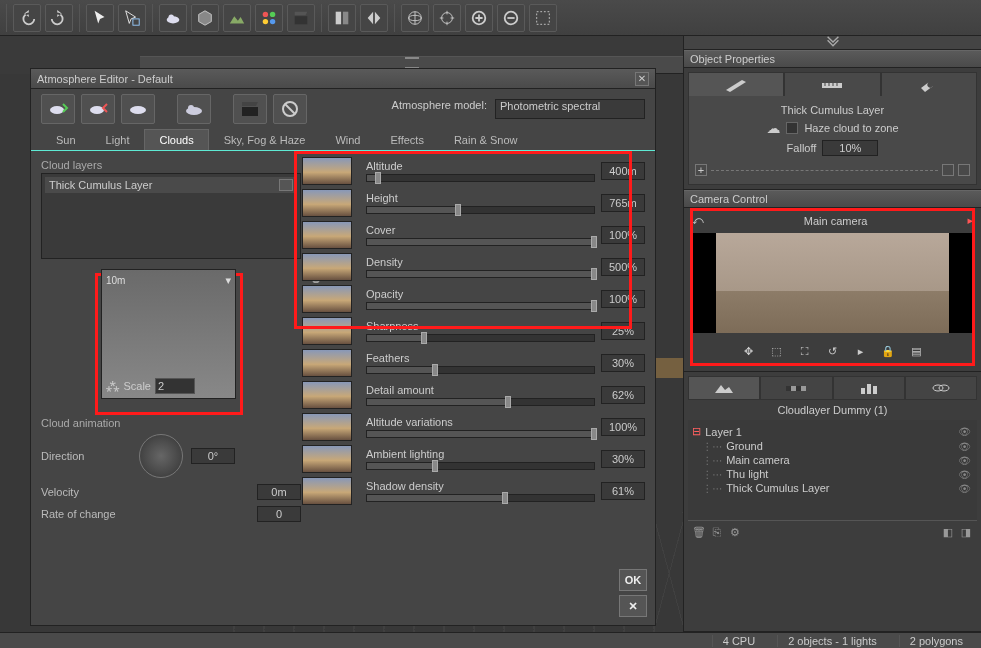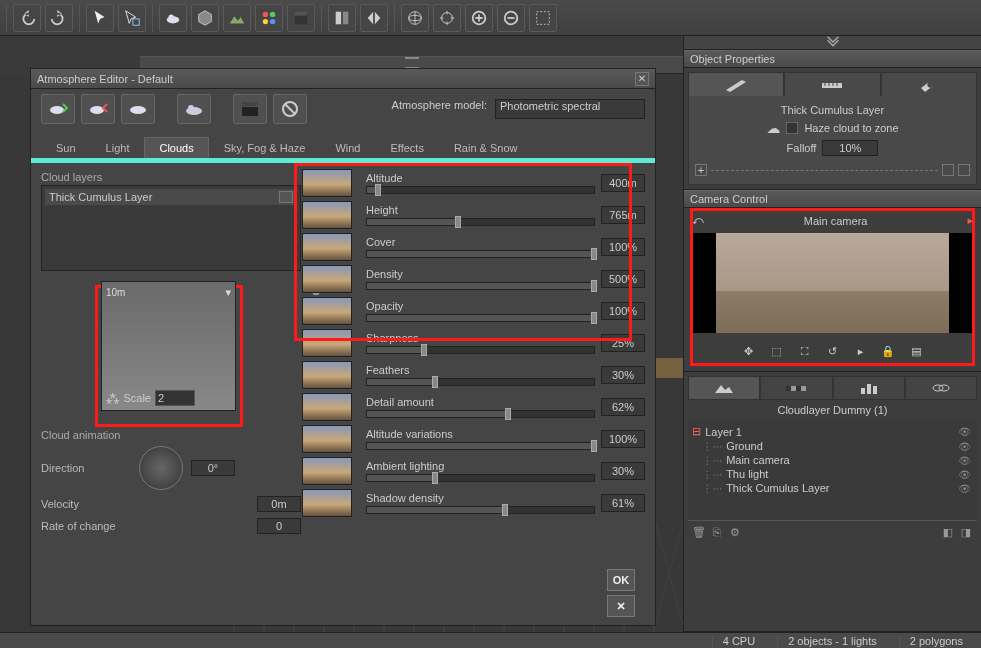--- a/index.html
+++ b/index.html
@@ -56,21 +56,21 @@
 
 
 .dialog { position:absolute; top:68px; left:30px; width:626px; height:558px; background:#454545; border:1px solid #222; z-index:10; }
 .dlg-title { height:20px; background:linear-gradient(#5a5a5a,#4a4a4a); padding:2px 6px; display:flex; align-items:center; justify-content:space-between; border-bottom:1px solid #222; }
 .dlg-close { width:14px; height:14px; background:#555; border:1px solid #777; display:flex; align-items:center; justify-content:center; cursor:pointer; font-size:10px; }
 .dlg-toolbar { height:40px; display:flex; align-items:center; padding:4px 10px; gap:6px; }
 .dlg-tool { width:34px; height:30px; background:#505050; border:1px solid #666; border-radius:2px; display:flex; align-items:center; justify-content:center; }
 .dlg-model { margin-left:auto; display:flex; align-items:flex-start; gap:8px; }
 .dlg-select { width:150px; height:20px; background:#3a3a3a; border:1px solid #222; color:#ccc; padding:0 4px; }
 
-.dlg-tabs { display:flex; border-bottom:5px solid #5eead4; padding:0 10px;margin-top:8px; }
+.dlg-tabs { display:flex; border-bottom:1px solid #5eead4; padding:0 10px; }
 .dlg-tab { padding:4px 14px; color:#bbb; cursor:pointer; border:1px solid transparent; border-bottom:none; }
 .dlg-tab.active { background:#555; border-color:#666; color:#fff; }
 
 .dlg-body { display:flex; padding:6px 10px; gap:1px; }
 .dlg-left { width:260px; }
 .dlg-right { flex:1; }
 
 .group-label { color:#aaa; padding:2px 0; }
 .layer-list { height:86px; background:#3a3a3a; border:1px solid #222; padding:3px; margin-bottom:4px; position:relative; }
 .layer-item { background:#4a4a4a; padding:2px 4px; display:flex; justify-content:space-between; align-items:center; }
@@ -93,21 +93,21 @@
 .param-row { display:flex; align-items:center; gap:6px; margin-bottom:4px; }
 .param-thumb { width:50px; height:28px; background:linear-gradient(#8898b8 0%, #c8a878 55%, #685040 100%); border:1px solid #222; }
 .param-mid { flex:1;margin-left:8px; }
 .param-name { color:#ccc; padding-bottom:2px; }
 .param-slider { height:8px; background:#333; border:1px solid #222; position:relative; }
 .param-slider .fill { height:100%; background:#555; }
 .param-slider .knob { position:absolute; top:-3px; width:6px; height:12px; background:#888; border:1px solid #aaa; }
 .param-input { width:44px; height:18px; background:#3a3a3a; border:1px solid #222; color:#ccc; text-align:center; }
 .red-box-params { position:absolute; border:3px solid #ff1a1a; pointer-events:none; }
 
-.dlg-btns { position:absolute; right:20px; bottom:8px; display:flex; flex-direction:column; gap:4px; }
+.dlg-btns { position:absolute; right:8px; bottom:8px; display:flex; flex-direction:column; gap:4px; }
 .dlg-btn { width:28px; height:22px; background:#555; border:1px solid #777; display:flex; align-items:center; justify-content:center; cursor:pointer; font-weight:bold; color:#eee; }
 
 .chk { width:12px; height:12px; background:#333; border:1px solid #666; display:inline-block; }
 </style>
 </head>
 <body>
 
 <div class="toolbar">
   <div class="tb-sep"></div>
   <div class="tb-btn">

